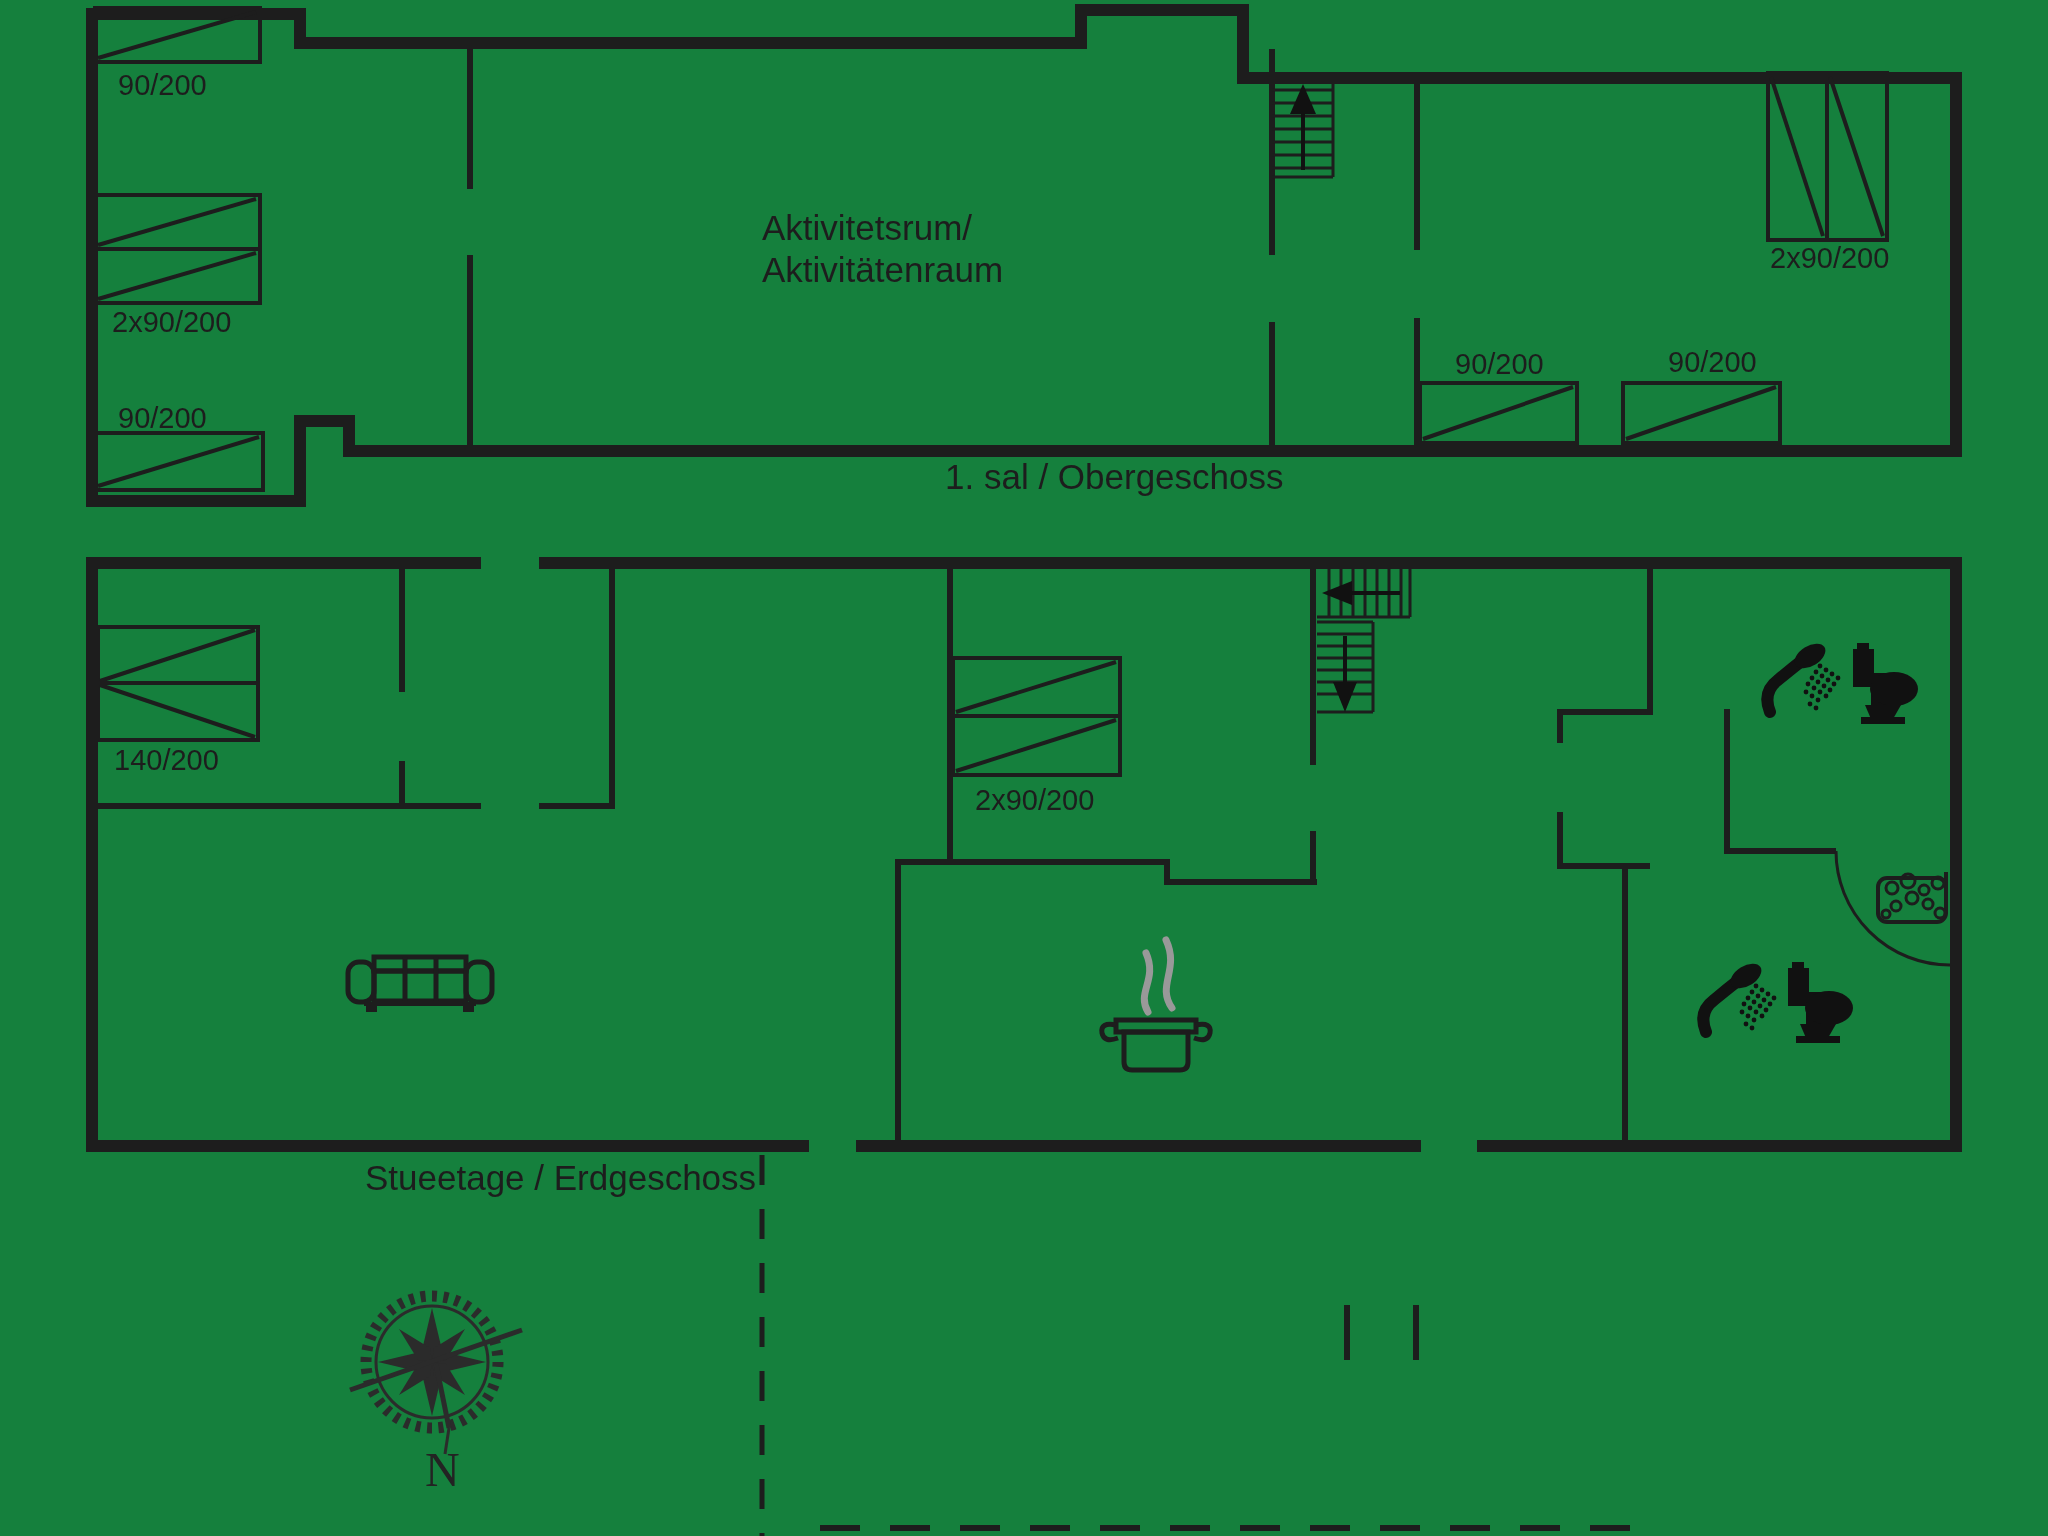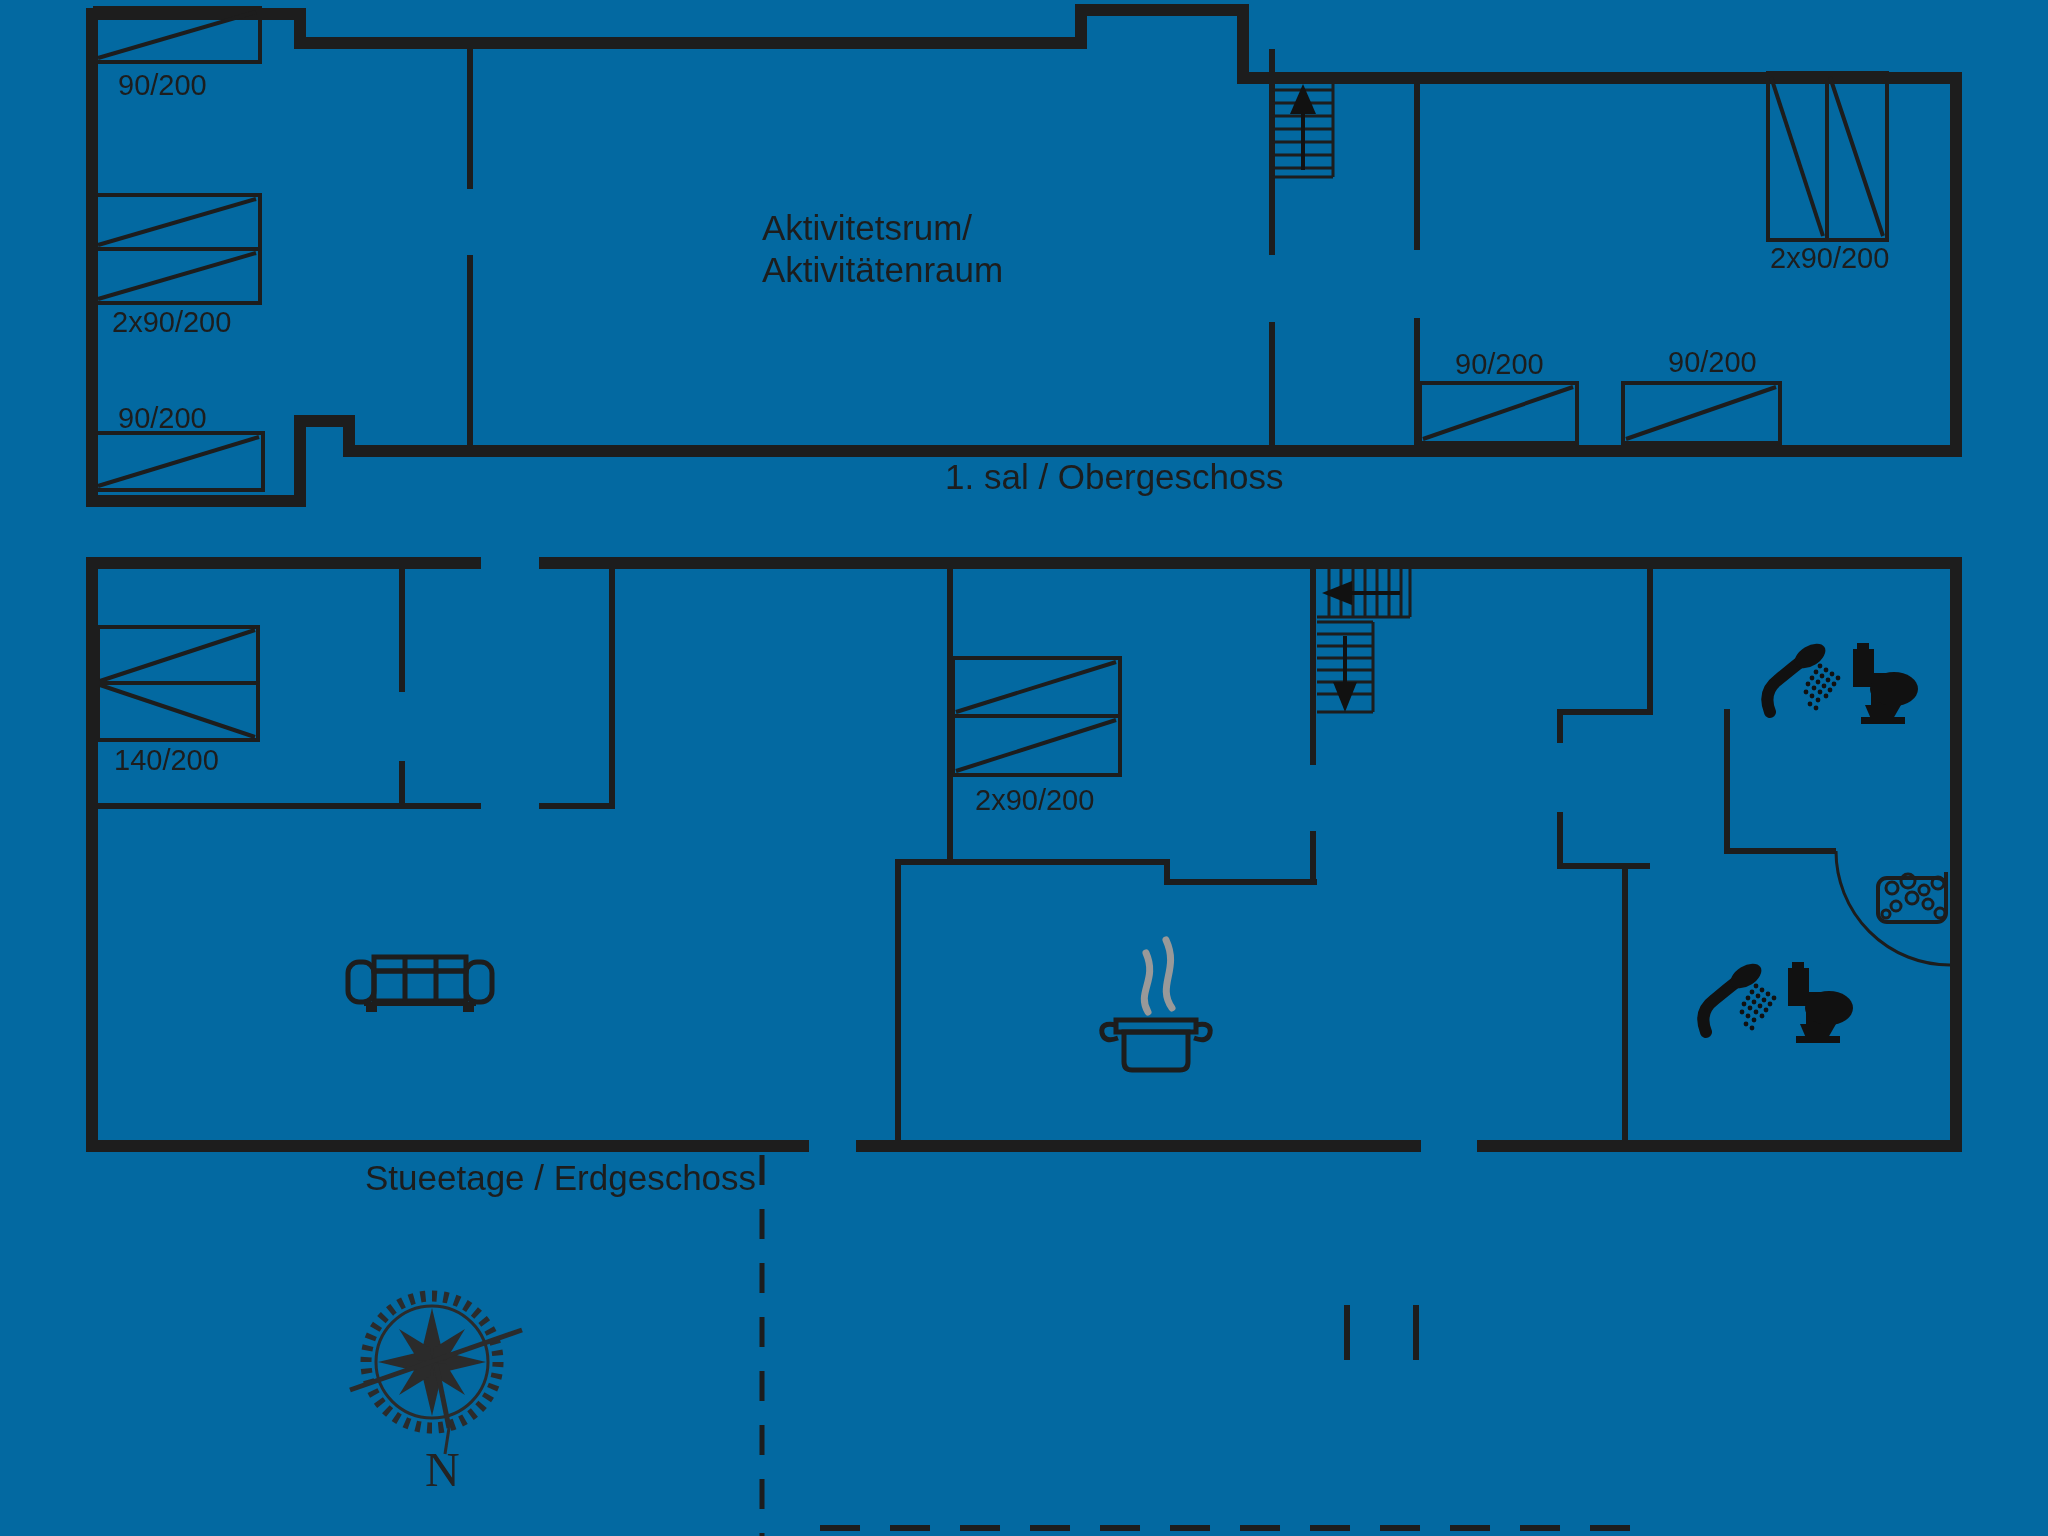--- a/index.html
+++ b/index.html
@@ -1,16 +1,16 @@
 <!DOCTYPE html>
 <html><head>
 <meta charset="utf-8">
 <style>
   html,body{margin:0;padding:0;background:#ffffff;}
-  .stage{position:relative;width:2048px;height:1536px;background:#0369a1;overflow:hidden;}
+  .stage{position:relative;width:2048px;height:1536px;background:#15803d;overflow:hidden;}
   svg{display:block;}
   .wl{fill:#1d1d1d;}
   .ln{stroke:#1d1d1d;fill:none;}
   .bed{stroke:#1d1d1d;stroke-width:4;fill:none;}
   .lbl{font-family:"Liberation Sans", sans-serif;font-size:29px;fill:#1d1d1d;}
   .big{font-family:"Liberation Sans", sans-serif;font-size:35px;fill:#1d1d1d;}
   .north{font-family:"Liberation Serif", serif;font-size:48px;fill:#232323;}
 </style>
 </head>
 <body>

